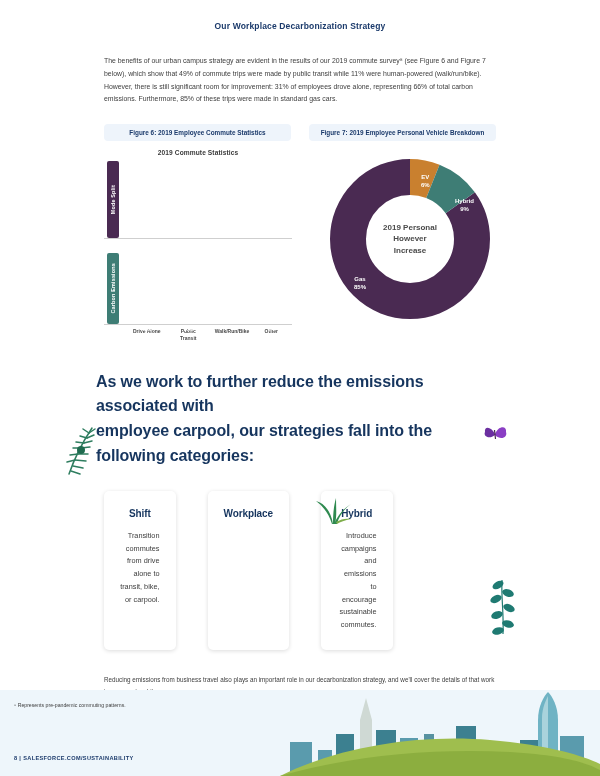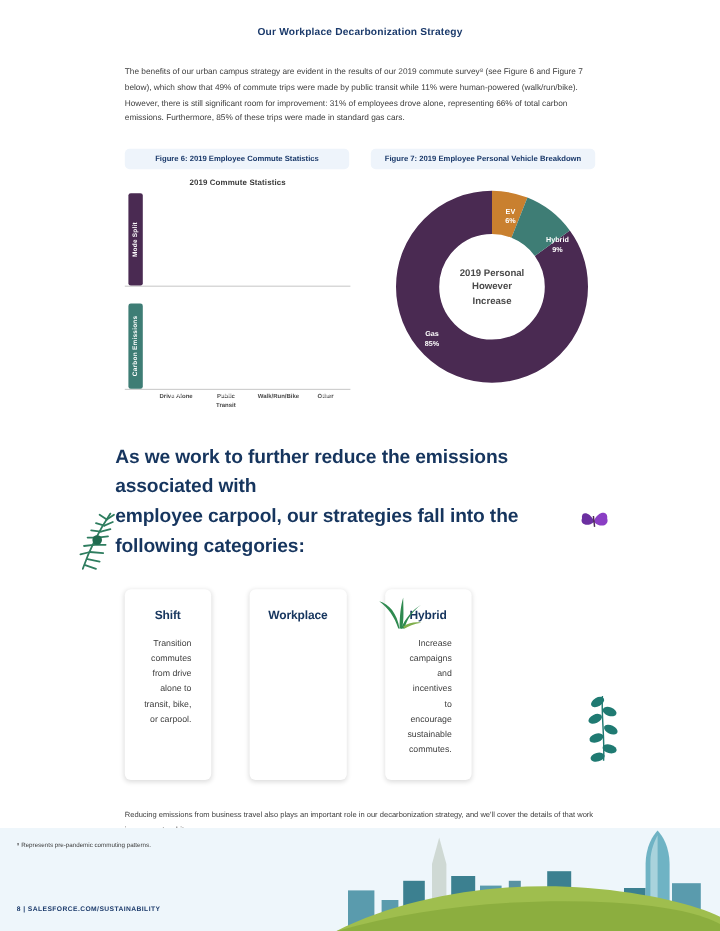--- a/index.html
+++ b/index.html
@@ -374,21 +374,21 @@
   <div class="cards">
     <div class="card">
       <h3>Shift</h3>
       <p>Transition commutes from drive alone to transit, bike, or carpool.</p>
     </div>
     <div class="card">
       <h3>Workplace</h3>
     </div>
     <div class="card">
       <h3>Hybrid</h3>
-      <p>Increase campaigns and incentives to encourage sustainable commutes.</p>
+      <p>Introduce campaigns and emissions to encourage sustainable commutes.</p>
     </div>
   </div>
 
   <div class="deco deco-fern">
     <svg width="36" height="58" viewBox="0 0 36 58">
       <g stroke="#2e7d5f" stroke-width="1.5" fill="none" stroke-linecap="round">
         <path d="M30 4 C22 16 14 30 7 50"></path>
         <path d="M27 9 L33 5 M25 14 L32 11 M22 19 L30 17 M19 24 L28 23 M16 30 L26 30 M13 36 L24 37 M11 42 L21 44 M9 47 L18 50"></path>
         <path d="M27 9 L21 5 M25 14 L18 12 M22 19 L14 18 M19 24 L11 24 M16 30 L8 31 M13 36 L5 38"></path>
       </g>

